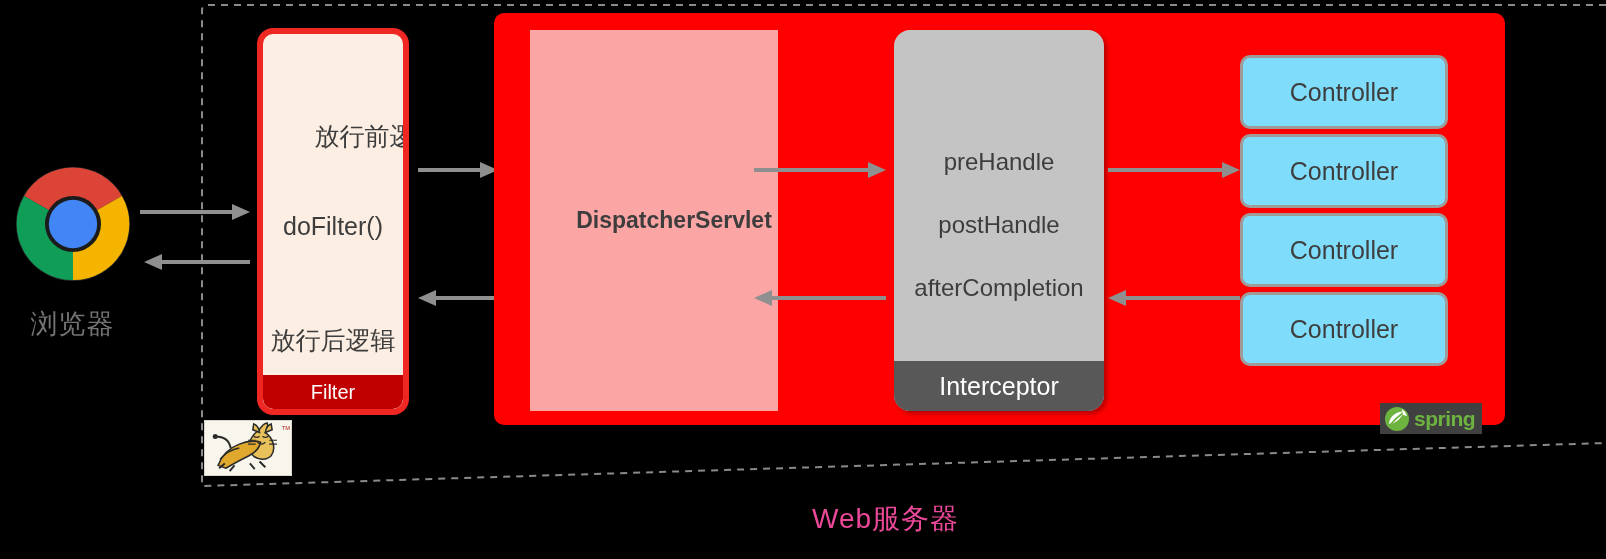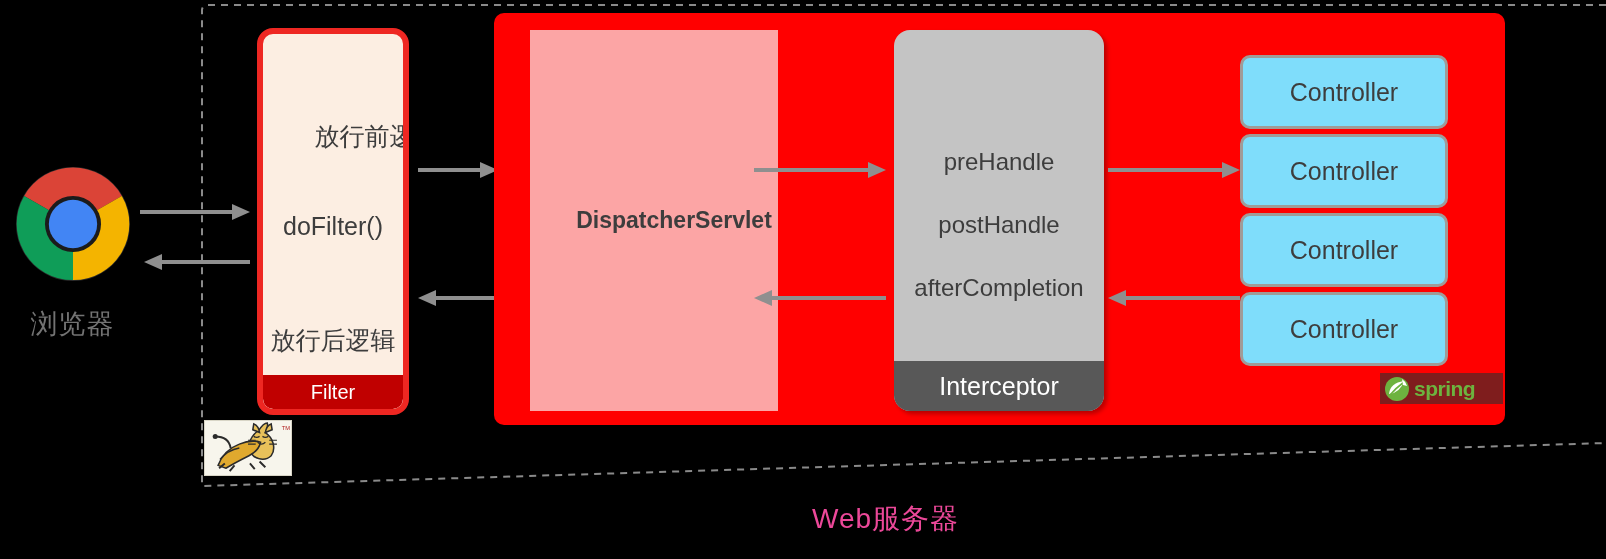--- a/index.html
+++ b/index.html
@@ -191,24 +191,24 @@
     justify-content: center;
     margin-bottom: 5px;
     color: #3d3d3d;
     font-size: 25px;
   }
 
   
   #spring-badge {
     position: absolute;
     left: 1380px;
-    top: 373px;
-    width: 123px;
+    top: 403px;
+    width: 102px;
     height: 31px;
-    background: #7f1d1d;
+    background: #404040;
     display: flex;
     align-items: center;
     padding-left: 4px;
     box-sizing: border-box;
   }
   #spring-badge-text {
     color: #6db33f;
     font-size: 21px;
     font-weight: bold;
     margin-left: 4px;

